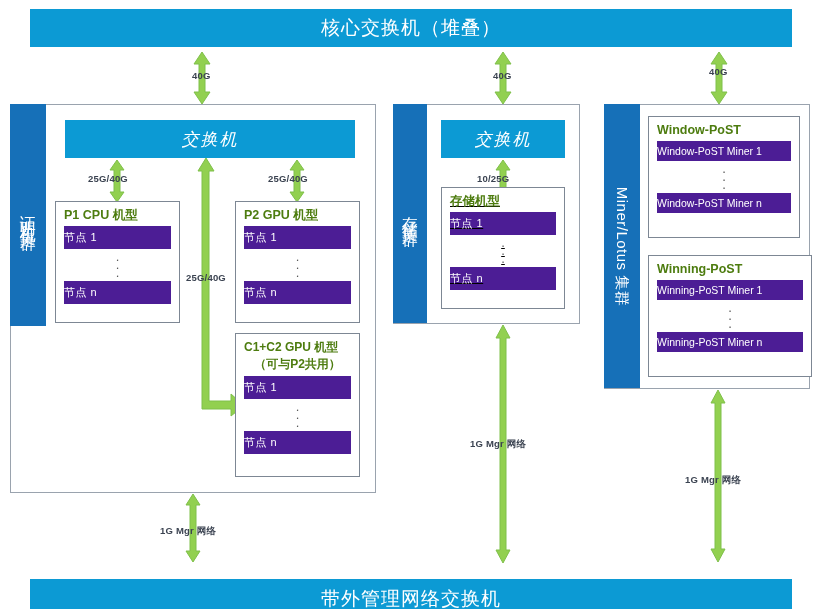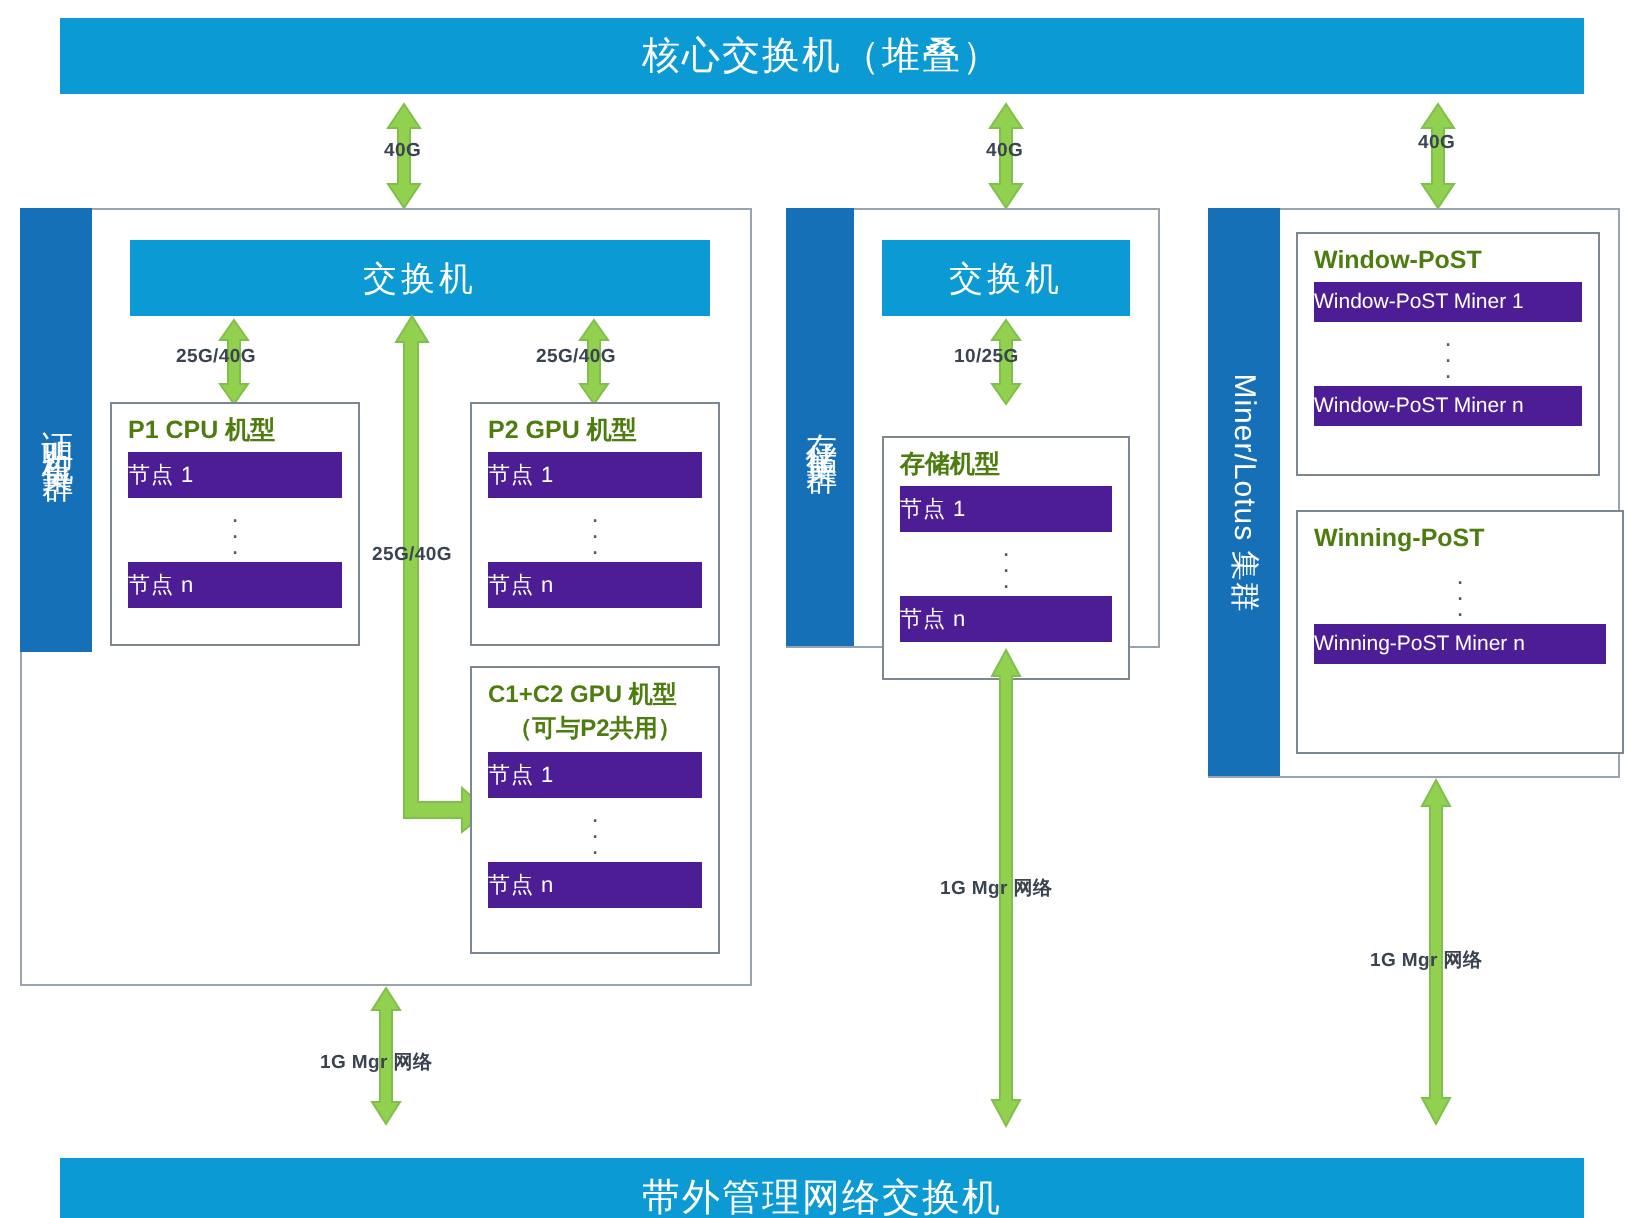--- a/index.html
+++ b/index.html
@@ -67,20 +67,21 @@
   
   .switch-bar {
     position: absolute;
     background: #0C9AD4;
     color: #ffffff;
     display: flex;
     align-items: center;
     justify-content: center;
     font-size: 17px;
     letter-spacing: 2px;
+    font-style: italic;
   }
 
   
   .mbox {
     position: absolute;
     border: 1px solid #7d8794;
     background: #ffffff;
     box-sizing: border-box;
     padding: 6px 8px 8px 8px;
   }
@@ -234,21 +235,21 @@
 
   <div class="switch-bar" style="left:441px; top:120px; width:124px; height:38px;">交换机</div>
 
   <div class="arrow" style="left:495px; top:160px;">
     <svg width="16" height="42" viewBox="0 0 16 42">
       <polygon points="8,0 15,10 11,10 11,32 15,32 8,42 1,32 5,32 5,10 1,10" fill="#92D050" stroke="#7FC04A" stroke-width="1"></polygon>
     </svg>
   </div>
   <div class="alabel" style="left:477px; top:173px;">10/25G</div>
 
-  <div class="mbox" style="left:441px; top:218px; width:124px; height:122px;">
+  <div class="mbox" style="left:441px; top:187px; width:124px; height:122px;text-decoration:underline;">
     <div class="mbox-title">存储机型</div>
     <div class="node">节点 1</div>
     <div class="dots">
         <span>.</span>
         <span>.</span>
         <span>.</span>
       </div>
     <div class="node">节点 n</div>
   </div>
 
@@ -271,20 +272,21 @@
     <div class="dots">
         <span>.</span>
         <span>.</span>
         <span>.</span>
       </div>
     <div class="node en">Window-PoST Miner n</div>
   </div>
 
   <div class="mbox" style="left:648px; top:255px; width:164px; height:122px;">
     <div class="mbox-title">Winning-PoST</div>
+    <div class="node en">Winning-PoST Miner 1</div>
     <div class="dots">
         <span>.</span>
         <span>.</span>
         <span>.</span>
       </div>
     <div class="node en">Winning-PoST Miner n</div>
   </div>
 
   <div class="arrow" style="left:710px; top:390px;">
     <svg width="16" height="172" viewBox="0 0 16 172">

